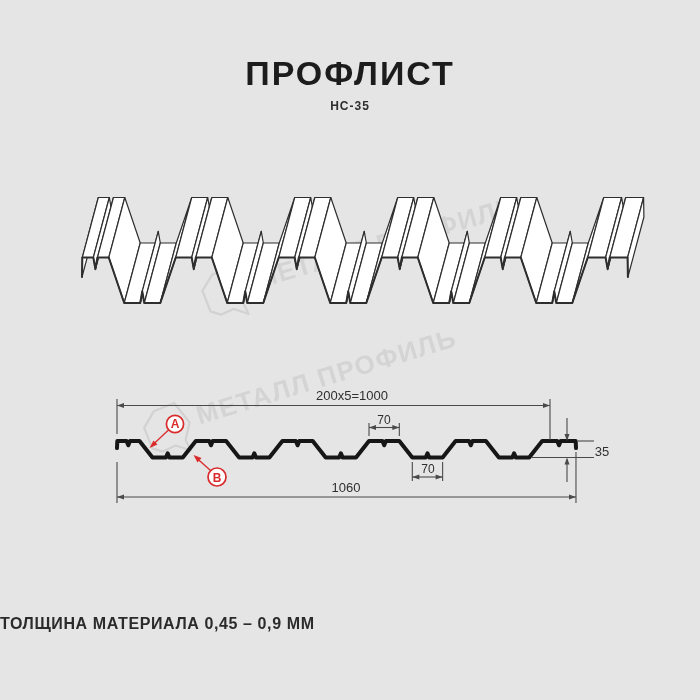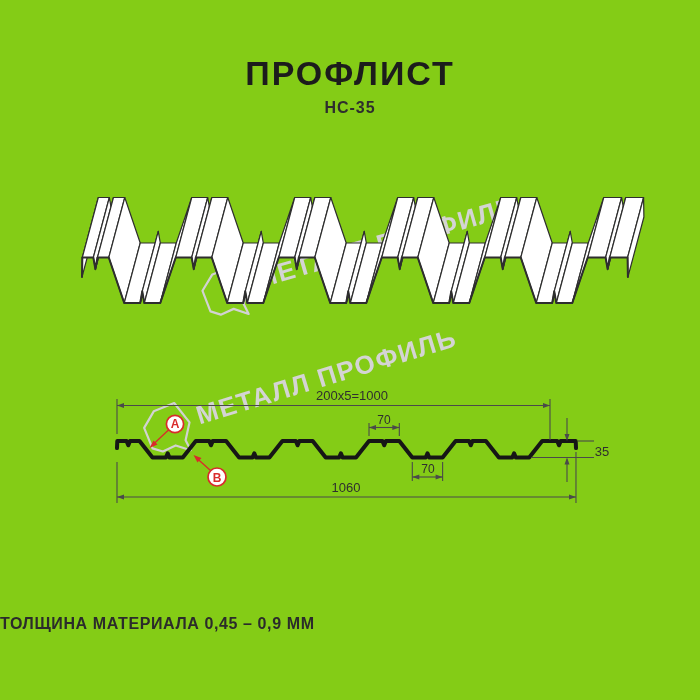--- a/index.html
+++ b/index.html
@@ -1,21 +1,21 @@
 <!DOCTYPE html>
 <html><head>
 <meta charset="utf-8">
 <style>
   html,body{margin:0;padding:0;background:#ffffff;}
-  .page{position:relative;width:700px;height:700px;background:#84cc16;overflow:hidden;
+  .page{position:relative;width:700px;height:700px;background:#e5e5e5;overflow:hidden;
         font-family:"Liberation Sans", sans-serif;}
   .title{position:absolute;top:54px;left:0;width:700px;text-align:center;
          font-size:34px;font-weight:700;letter-spacing:2px;color:#1c1c1c;}
   .subtitle{position:absolute;top:99px;left:0;width:700px;text-align:center;
-            font-size:16px;font-weight:700;letter-spacing:1px;color:#2e2e2e;}
+            font-size:12px;font-weight:700;letter-spacing:1px;color:#2e2e2e;}
   .footer{position:absolute;top:615px;left:0;width:700px;
           font-size:16px;font-weight:700;letter-spacing:0.6px;color:#2b2b2b;}
   svg{position:absolute;left:0;top:0;}
   text{font-family:"Liberation Sans", sans-serif;}
   .dimtxt{fill:#2f2f2f;font-size:13px;}
   .dimtxt-small{fill:#2f2f2f;font-size:12px;}
   .marktxt{fill:#d92b2b;font-size:12px;font-weight:700;}
   .wmtxt{fill:#d4d4d4;font-size:26px;font-weight:700;letter-spacing:1.5px;}
 </style>
 </head>

